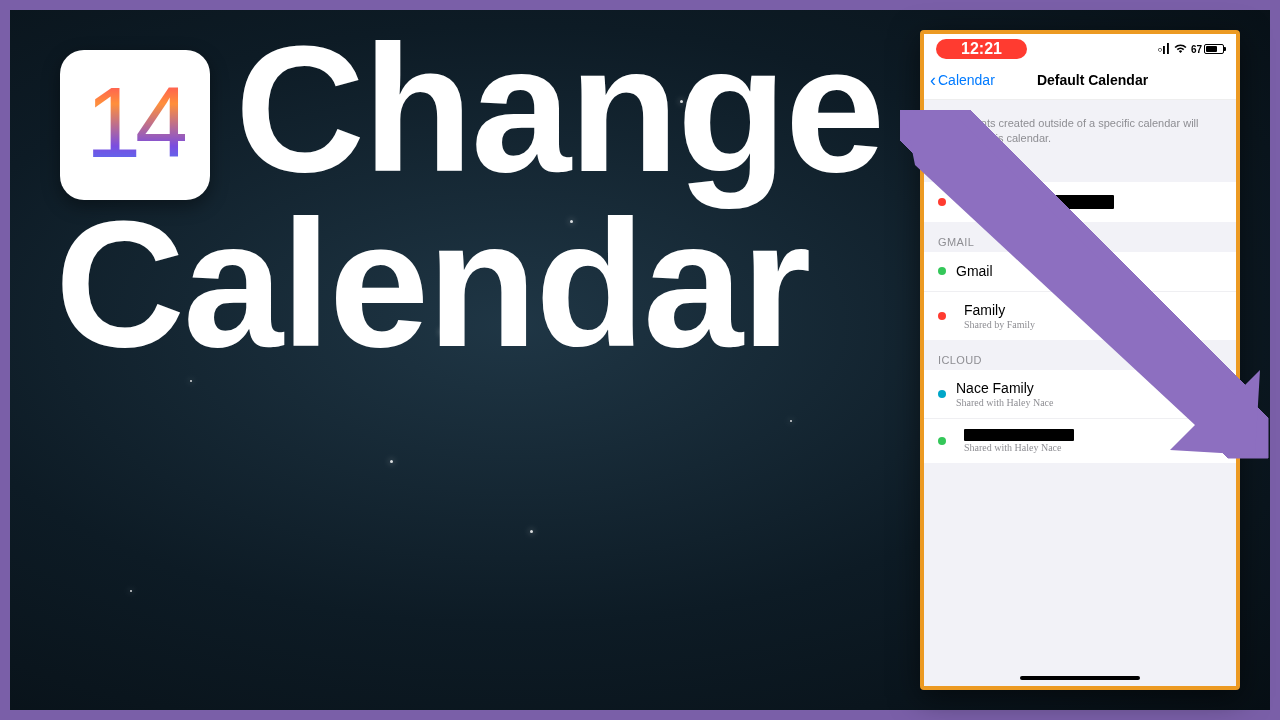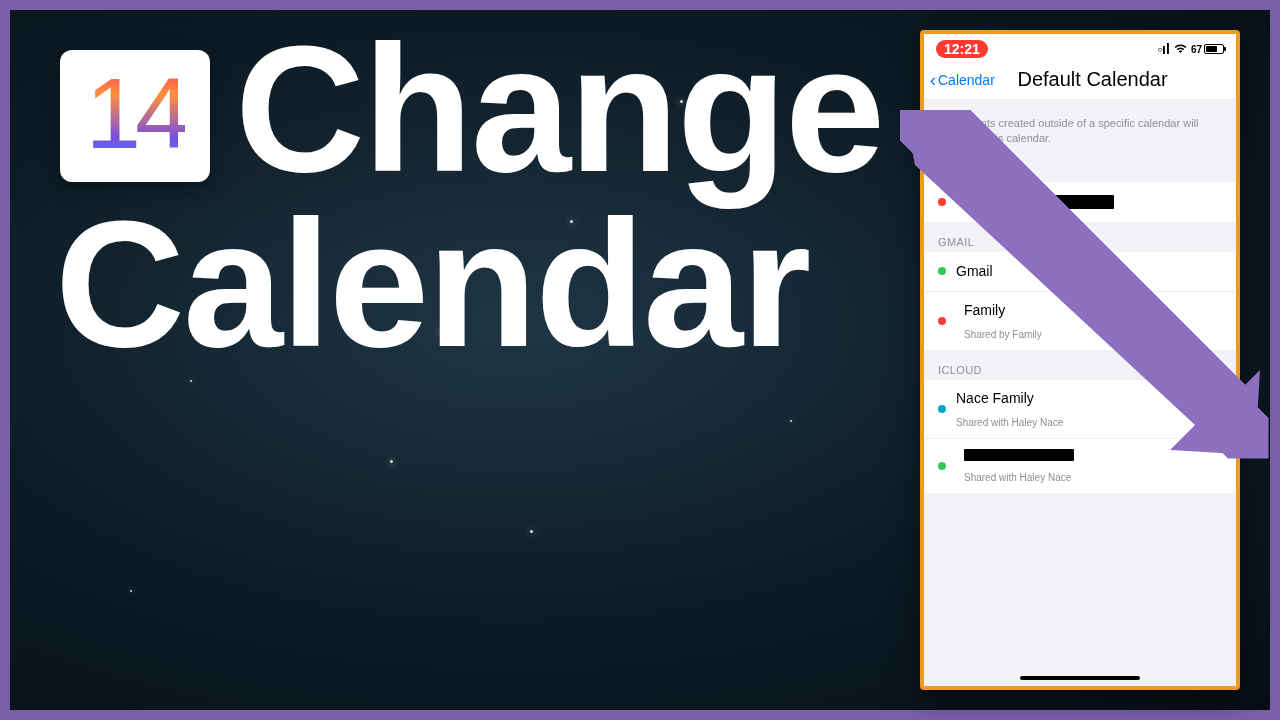--- a/index.html
+++ b/index.html
@@ -26,22 +26,22 @@
   .d6{width:2px;height:2px;left:120px;top:580px}
   .d7{width:3px;height:3px;left:670px;top:90px}
   .d8{width:2px;height:2px;left:780px;top:410px}
   .d9{width:2px;height:2px;left:90px;top:90px}
   .d10{width:3px;height:3px;left:520px;top:520px}
 
   
   .ios-icon {
     position: absolute;
     left: 50px; top: 40px;
-    width: 150px; height: 132px;
-    border-radius: 12px;
+    width: 150px; height: 150px;
+    border-radius: 24px;
     background: #fff;
     display: flex; align-items: center; justify-content: center;
     box-shadow: 0 6px 18px rgba(0,0,0,0.4);
   }
   .ios-icon .num {
     font-size: 100px;
     font-weight: 400;
     letter-spacing: -6px;
     background: linear-gradient(180deg, #ff3b63 0%, #ff8f3b 30%, #7a4de0 70%, #3a8dff 100%);
     -webkit-background-clip: text;
@@ -80,23 +80,23 @@
     height: 26px;
     display: flex; align-items: center; justify-content: space-between;
     padding: 4px 12px 0 12px;
     background: #fff;
     font-size: 11px;
     font-weight: 600;
   }
   .time-pill {
     background: #ff3b30;
     color: #fff;
-    padding: 1px 8px;
+    padding: 1px 25px;
     border-radius: 10px;
-    font-size: 14px;
+    font-size: 16px;
   }
   .status-right { display:flex; align-items:center; gap:4px; }
   .signal-icon, .wifi-icon { font-size: 14px; }
   .battery-box { display:flex; align-items:center; gap:2px; font-size:10px; }
   .battery-shell{
     width:20px;height:10px;border:1px solid #000;border-radius:2px;position:relative;
   }
   .battery-shell:after{content:"";position:absolute;right:-3px;top:2px;width:2px;height:4px;background:#000;border-radius:0 1px 1px 0;}
   .battery-fill{position:absolute;left:1px;top:1px;bottom:1px;width:60%;background:#000;border-radius:1px;}
 
@@ -109,21 +109,21 @@
   }
   .back-btn {
     color: #007aff;
     font-size: 14px;
     display:flex;align-items:center;gap:2px;
     padding-left:6px;
   }
   .back-chevron{font-size:18px;line-height:1;}
   .nav-title {
     position:absolute; left:0; right:0; text-align:center;
-    font-weight:400; font-size:20px; color:#000;
+    font-weight:700; font-size:14px; color:#000;
     pointer-events:none;
     padding-left:25px;
   }
 
   .content { padding: 0 0 0 0; }
   .helper-text {
     color:#8e8e93; font-size:11px; padding:16px 14px 6px 14px; line-height:1.35;
   }
   .section-header {
     color:#8e8e93; font-size:11px; text-transform:uppercase;
@@ -136,21 +136,21 @@
     border-bottom:1px solid #efeff2;
     position:relative;
     min-height:40px;
   }
   .cell:last-child { border-bottom:none;gap:8px; }
   .cal-dot {
     width:8px;height:8px;border-radius:50%;margin-right:10px;flex-shrink:0;
   }
   .cal-text { display:flex; flex-direction:column; }
   .cal-name { font-size:14px; color:#000; }
-  .cal-sub { font-size:10px; color:#8e8e93; margin-top:11px;}
+  .cal-sub { font-size:10px; color:#8e8e93; margin-top:1px;font-family:Liberation Serif, serif;}
   .redacted { background:#000; color:#000; height:14px; width:150px; border-radius:1px; }
   .redacted-sm { background:#000;height:12px;width:110px;border-radius:1px; }
   .check {
     position:absolute; right:14px; color:#007aff; font-size:18px; font-weight:600;
   }
 
   .home-indicator {
     position:absolute; bottom:6px; left:50%; transform:translateX(-50%);
     width:120px; height:4px; border-radius:3px; background:#000;
   }

